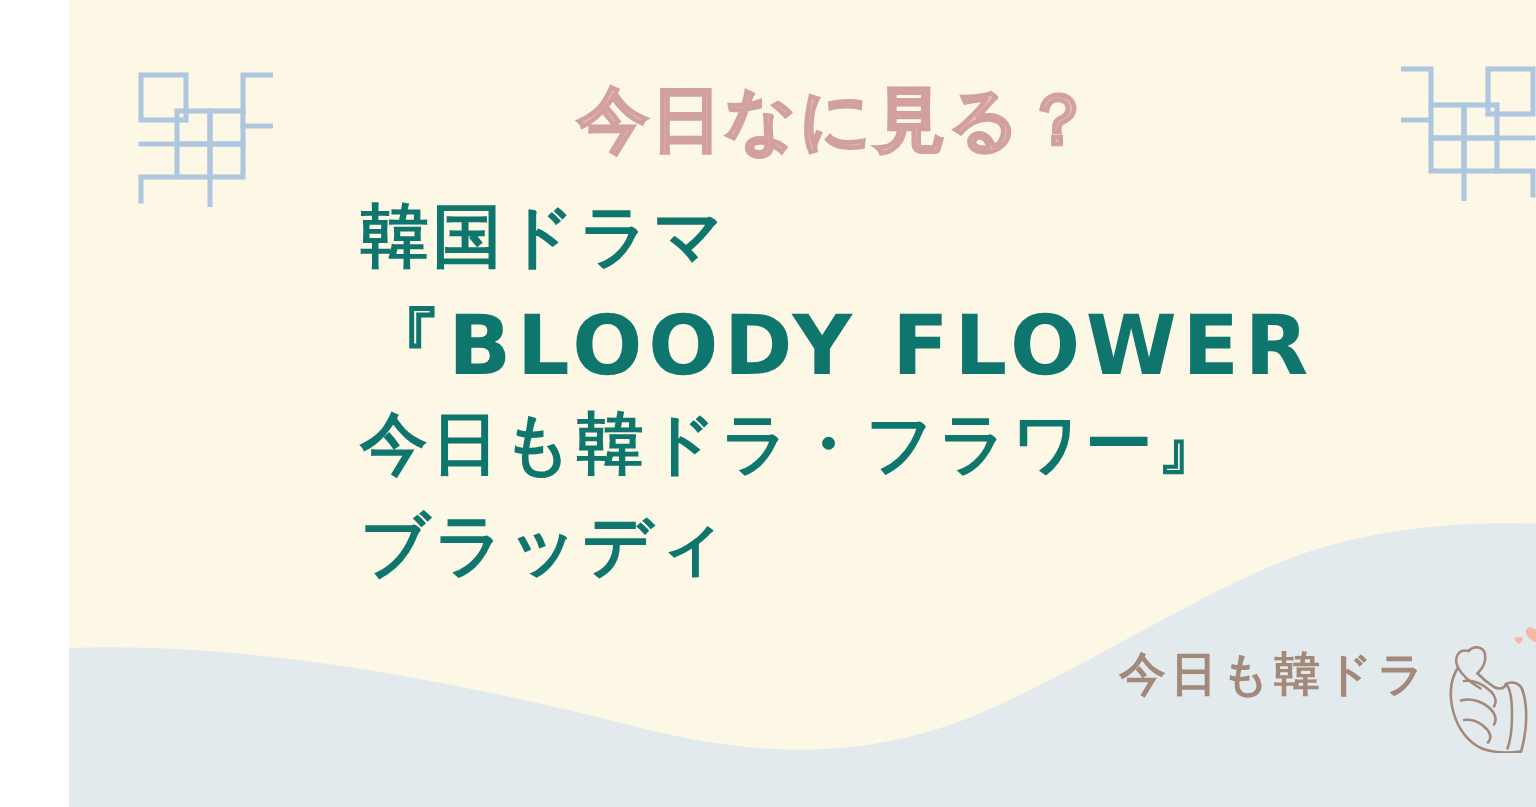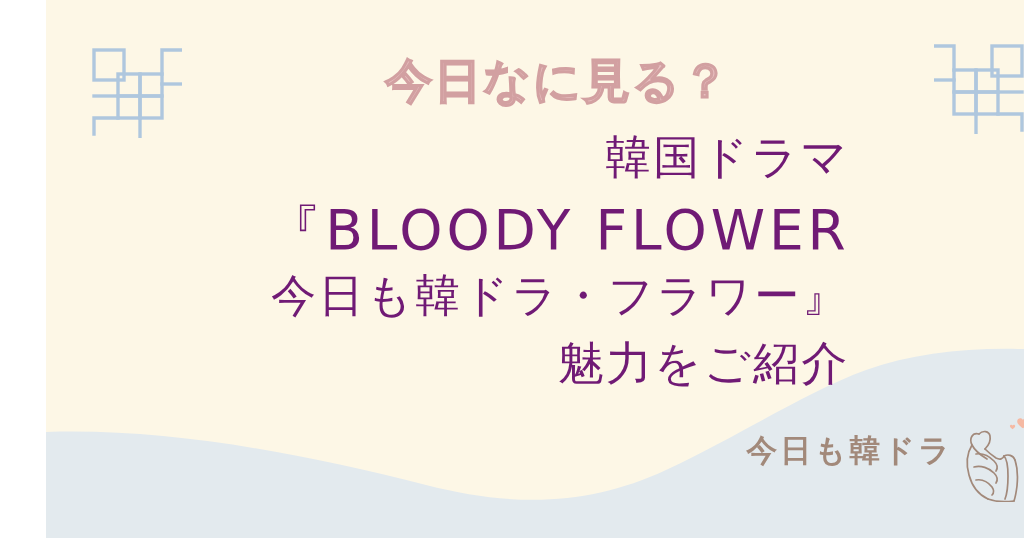--- a/index.html
+++ b/index.html
@@ -62,23 +62,23 @@
     font-weight: 700;
     letter-spacing: 0.04em;
     color: #E8BFC0;
     -webkit-text-stroke: 1.6px #D2A0A1;
     text-align: center;
     white-space: nowrap;
   }
 
   .title-block {
     margin-top: 26px;
-    text-align: right;
-    color: #701a75;
-    font-weight: 400;
+    text-align: left;
+    color: #0f766e;
+    font-weight: 700;
     line-height: 1.18;
   }
 
   .line-drama {
     font-size: 46px;
     letter-spacing: 0.05em;
     white-space: nowrap;
   }
 
   .line-romaji {
@@ -164,21 +164,21 @@
     </g>
   </svg>
 
   <div class="content">
     <div class="eyebrow">今日なに見る？</div>
 
     <div class="title-block">
       <div class="line-drama">韓国ドラマ</div>
       <div class="line-romaji">『BLOODY FLOWER</div>
       <div class="line-kana">今日も韓ドラ・フラワー』</div>
-      <div class="line-tail">魅力をご紹介</div>
+      <div class="line-tail">ブラッディ</div>
     </div>
   </div>
 
   <div class="brand">
     <div class="brand-text">今日も韓ドラ</div>
 
     <svg class="brand-hand" width="86" height="92" viewBox="0 0 86 92" aria-hidden="true">
       <g fill="none" stroke="#A2897A" stroke-width="1.7" stroke-linecap="round" stroke-linejoin="round">
 
         <path d="M21,24 C14,22 11,29 14,35 C17,41 24,46 29,49"></path>

